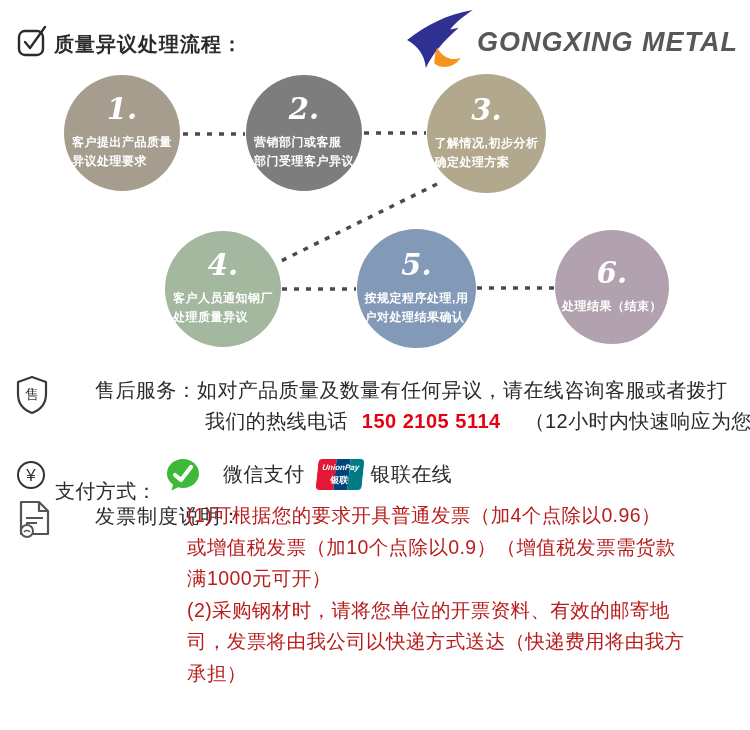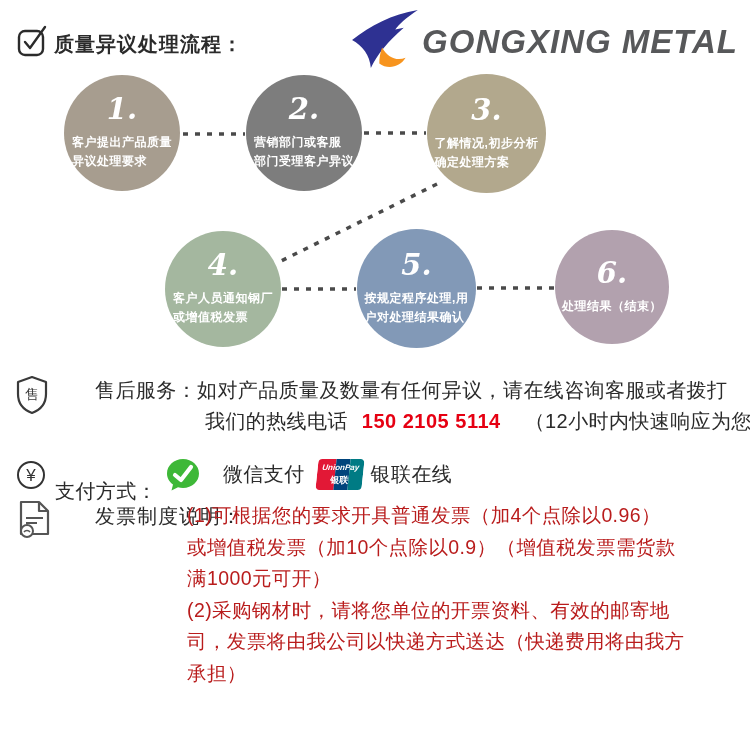--- a/index.html
+++ b/index.html
@@ -5,21 +5,21 @@
   html,body{margin:0;padding:0;background:#fff;}
   .page{position:relative;width:750px;height:730px;background:#fff;overflow:hidden;
         font-family:"Liberation Sans",sans-serif;color:#2f2f2f;}
 
   
   .hdr-check{position:absolute;left:16px;top:22px;width:34px;height:36px;}
   .hdr-title{position:absolute;left:54px;top:31px;font-size:20px;font-weight:600;
              letter-spacing:1px;color:#2b2b2b;}
   .logo{position:absolute;right:12px;top:8px;display:flex;align-items:center;}
   .logo-mark{width:72px;height:62px;margin-right:2px;}
-  .logo-text{font-size:33px;font-weight:800;font-style:italic;color:#57585a;
+  .logo-text{font-size:27px;font-weight:800;font-style:italic;color:#57585a;
              letter-spacing:1px;white-space:nowrap;margin-top:6px;}
 
   
   .circle{position:absolute;border-radius:50%;color:#fff;display:flex;
           flex-direction:column;align-items:center;justify-content:center;
           text-align:center;}
   .circle .num{font-family:"DejaVu Serif",serif;font-style:italic;font-weight:bold;
                font-size:29px;line-height:1;margin-bottom:9px;}
   .circle .lbl{font-size:12px;font-weight:bold;line-height:1.55;white-space:pre-line;
                letter-spacing:0.5px;text-align:left;}
@@ -98,21 +98,21 @@
 部门受理客户异议</div>
   </div>
   <div class="circle c3" style="background-color: rgb(178, 168, 141);">
     <div class="num">3.</div>
     <div class="lbl">了解情况,初步分析
 确定处理方案</div>
   </div>
   <div class="circle c4" style="background-color: rgb(164, 183, 159);">
     <div class="num">4.</div>
     <div class="lbl">客户人员通知钢厂
-或增值税发票</div>
+处理质量异议</div>
   </div>
   <div class="circle c5" style="background-color: rgb(130, 153, 183);">
     <div class="num">5.</div>
     <div class="lbl">按规定程序处理,用
 户对处理结果确认</div>
   </div>
   <div class="circle c6" style="background-color: rgb(178, 161, 174);">
     <div class="num">6.</div>
     <div class="lbl">处理结果（结束）</div>
   </div>

